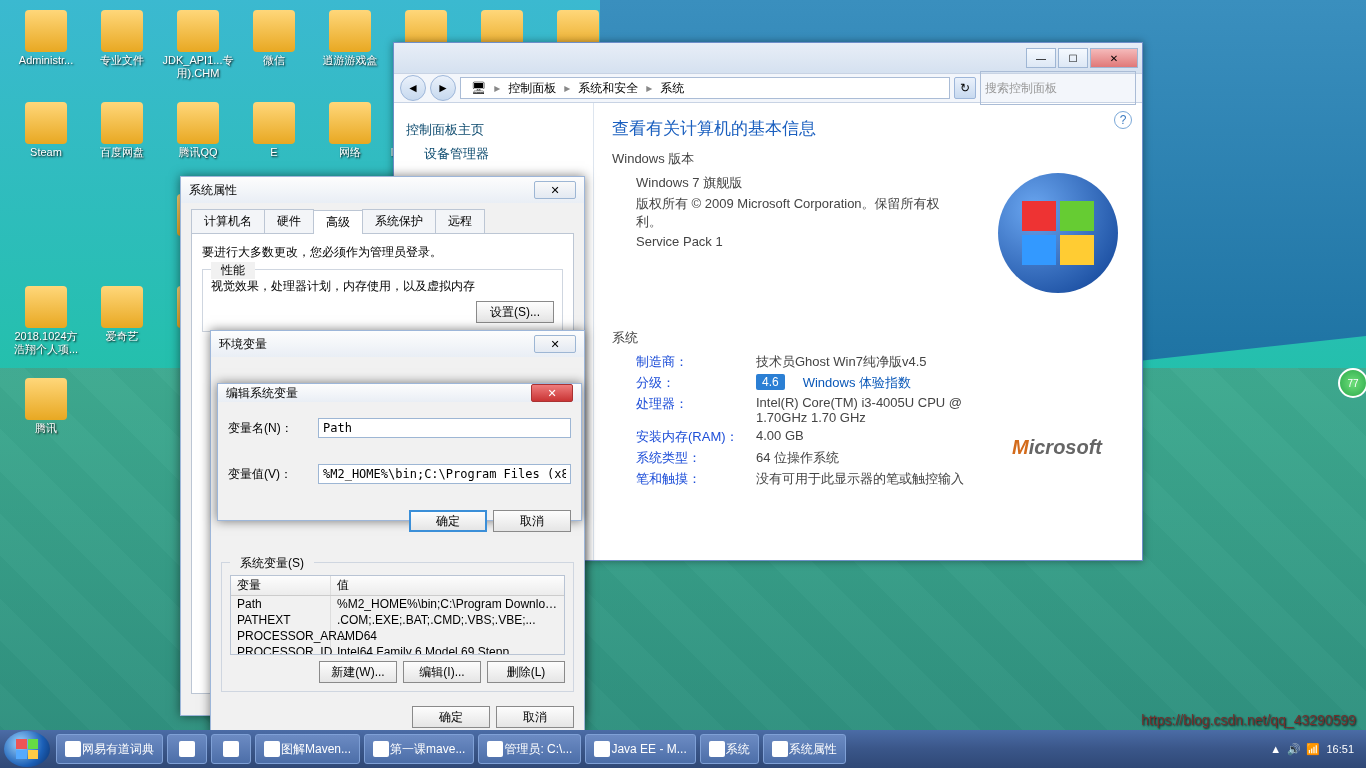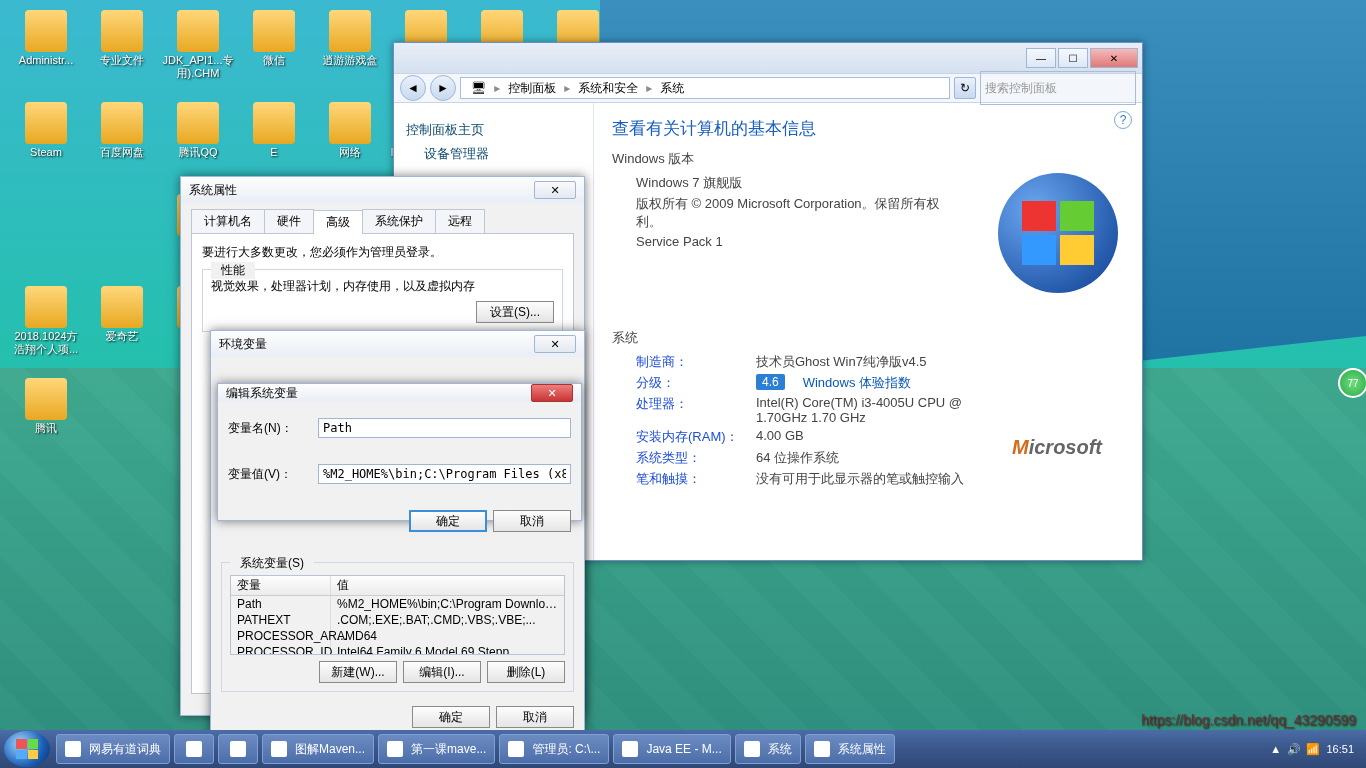--- a/index.html
+++ b/index.html
@@ -80,21 +80,21 @@
 .vartable .vr div:last-child{flex:1;white-space:nowrap;overflow:hidden;text-overflow:ellipsis}
 
 
 .taskbar{position:absolute;left:0;right:0;bottom:0;height:38px;background:linear-gradient(#4b6ca6,#3a5689 50%,#2f4876);display:flex;align-items:center;padding:0 4px}
 .startorb{width:46px;height:36px;border-radius:50%;background:radial-gradient(circle at 35% 35%,#9ed6ff,#1b5fb6 60%,#0a2d66);margin-right:4px;cursor:pointer;display:flex;align-items:center;justify-content:center;position:relative}
 .startorb .sflag{width:22px;height:20px;display:grid;grid-template:1fr 1fr/1fr 1fr;gap:1px}
 .startorb .sflag div:nth-child(1){background:#e55}
 .startorb .sflag div:nth-child(2){background:#6d4}
 .startorb .sflag div:nth-child(3){background:#5af}
 .startorb .sflag div:nth-child(4){background:#fc4}
-.tbitem{height:30px;padding:0 8px;margin:0 2px;display:flex;align-items:center;gap:8px;background:linear-gradient(#6c8bc3,#4c6ea8);border:1px solid #7fa0d6;border-radius:3px;color:#fff;font-size:12px;cursor:pointer;white-space:nowrap;max-width:120px;overflow:hidden}
+.tbitem{height:30px;padding:0 8px;margin:0 2px;display:flex;align-items:center;gap:1px;background:linear-gradient(#6c8bc3,#4c6ea8);border:1px solid #7fa0d6;border-radius:3px;color:#fff;font-size:12px;cursor:pointer;white-space:nowrap;max-width:120px;overflow:hidden}
 .tbitem.icon-only{width:40px;padding:0;justify-content:center}
 .tray{margin-left:auto;display:flex;align-items:center;gap:6px;color:#fff;font-size:11px;padding:0 8px}
 .watermark{position:absolute;right:10px;bottom:40px;color:#7f1d1d;font-size:14px;opacity:.85;text-shadow:1px 1px 2px #000}
 .green-badge{position:absolute;right:-2px;top:368px;width:30px;height:30px;border-radius:50%;background:radial-gradient(#6ede7a,#2aa94a);border:2px solid #fff;font-size:10px;color:#fff;display:flex;align-items:center;justify-content:center}
 </style>
 </head>
 <body>
 
 <div class="wallpaper"></div>
 <div class="green-badge">77</div>

